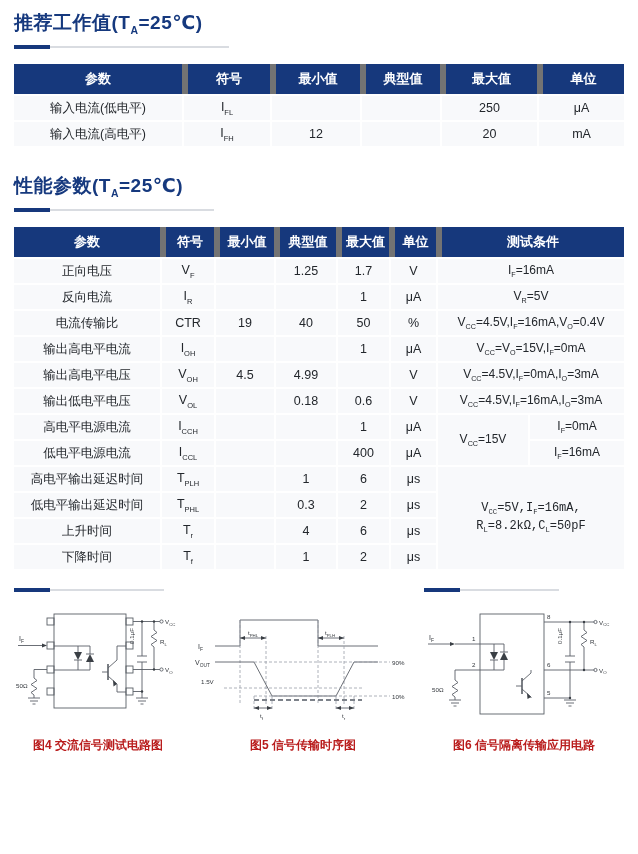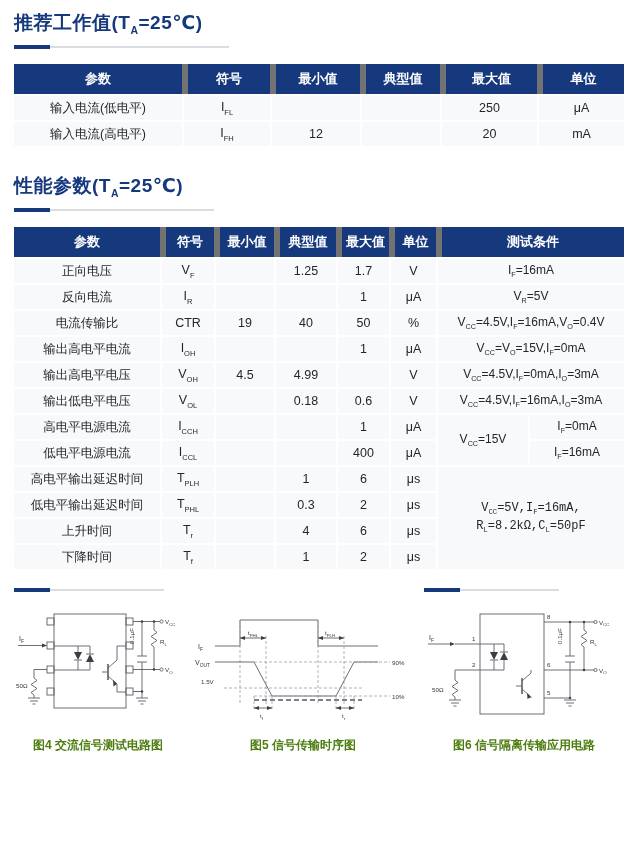--- a/index.html
+++ b/index.html
@@ -25,21 +25,21 @@
   .cond-lines div { line-height:1.45; font-size:12px;font-family:Liberation Mono, monospace; }
 
   .tbl1 { margin-bottom:27px; }
   .tbl2 { margin-bottom:19px; }
 
   .bottom { display:flex; width:610px; }
   .bcol-left { width:410px; }
   .bcol-right { width:200px; }
   .figs-row { display:flex; gap:12px; margin-top:16px; height:146px; }
   .fig { display:flex; flex-direction:column; align-items:center; height:146px; }
-  .fig .cap { margin-top:auto; font-size:12px; font-weight:600; color:#4d7c0f; white-space:nowrap; }
+  .fig .cap { margin-top:auto; font-size:12px; font-weight:600; color:#b91c1c; white-space:nowrap; }
   .fig-right { margin-top:16px;align-items:center; }
 
   svg.circuit { display:block; }
   svg .ln { fill:none; stroke:#5a5f66; stroke-width:0.9; }
   svg .thick { fill:none; stroke:#5a5f66; stroke-width:1.6; }
   svg .fl { fill:#3a3f45; stroke:none; }
   svg .dsh { fill:none; stroke:#9aa0a8; stroke-width:0.8; stroke-dasharray:3,2; }
   svg .dshb { fill:none; stroke:#7d828a; stroke-width:2; stroke-dasharray:5,3; }
   svg .term { fill:#fff; stroke:#5a5f66; stroke-width:0.9; }
   svg text { font-family:"Liberation Sans","DejaVu Sans",sans-serif; font-size:7px; fill:#33373c; }

